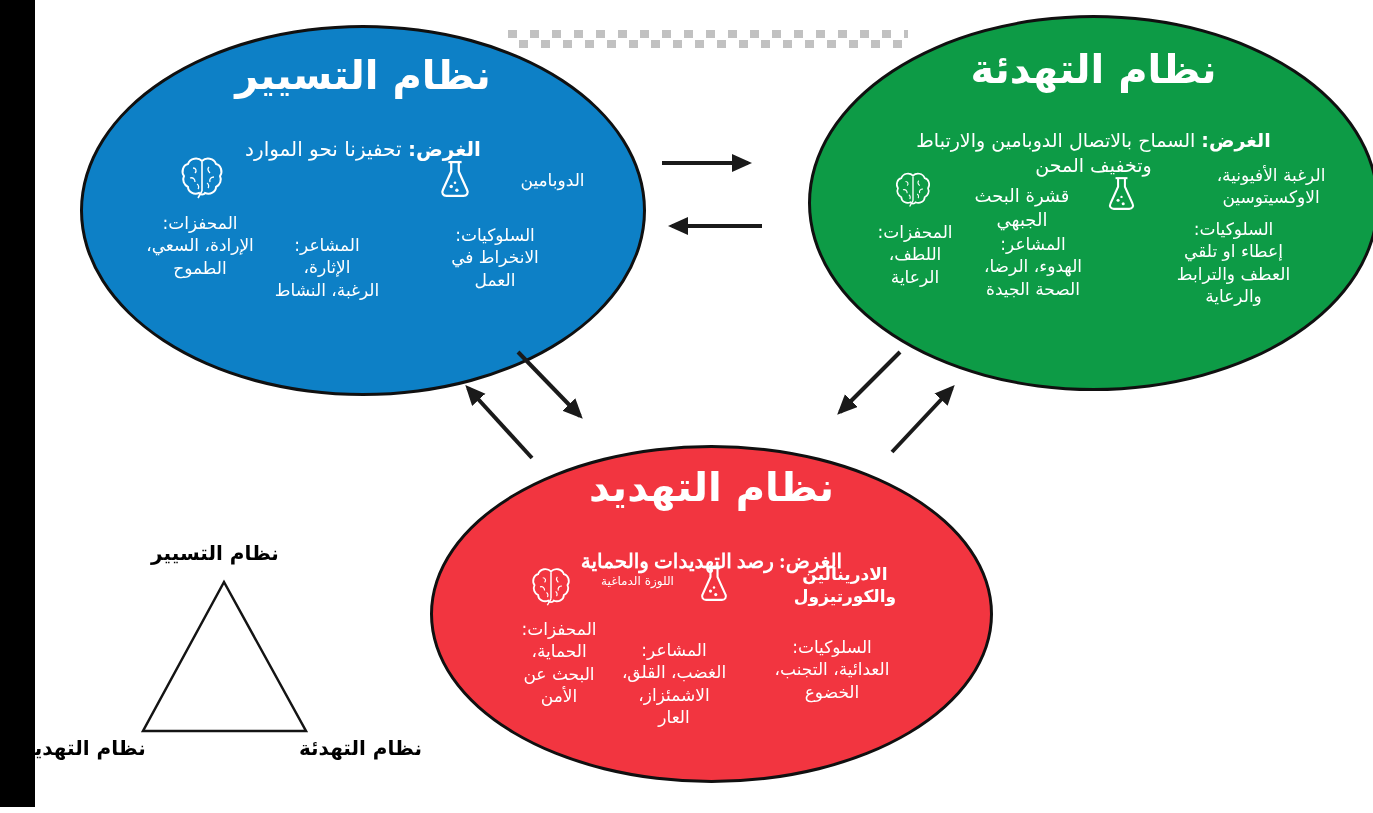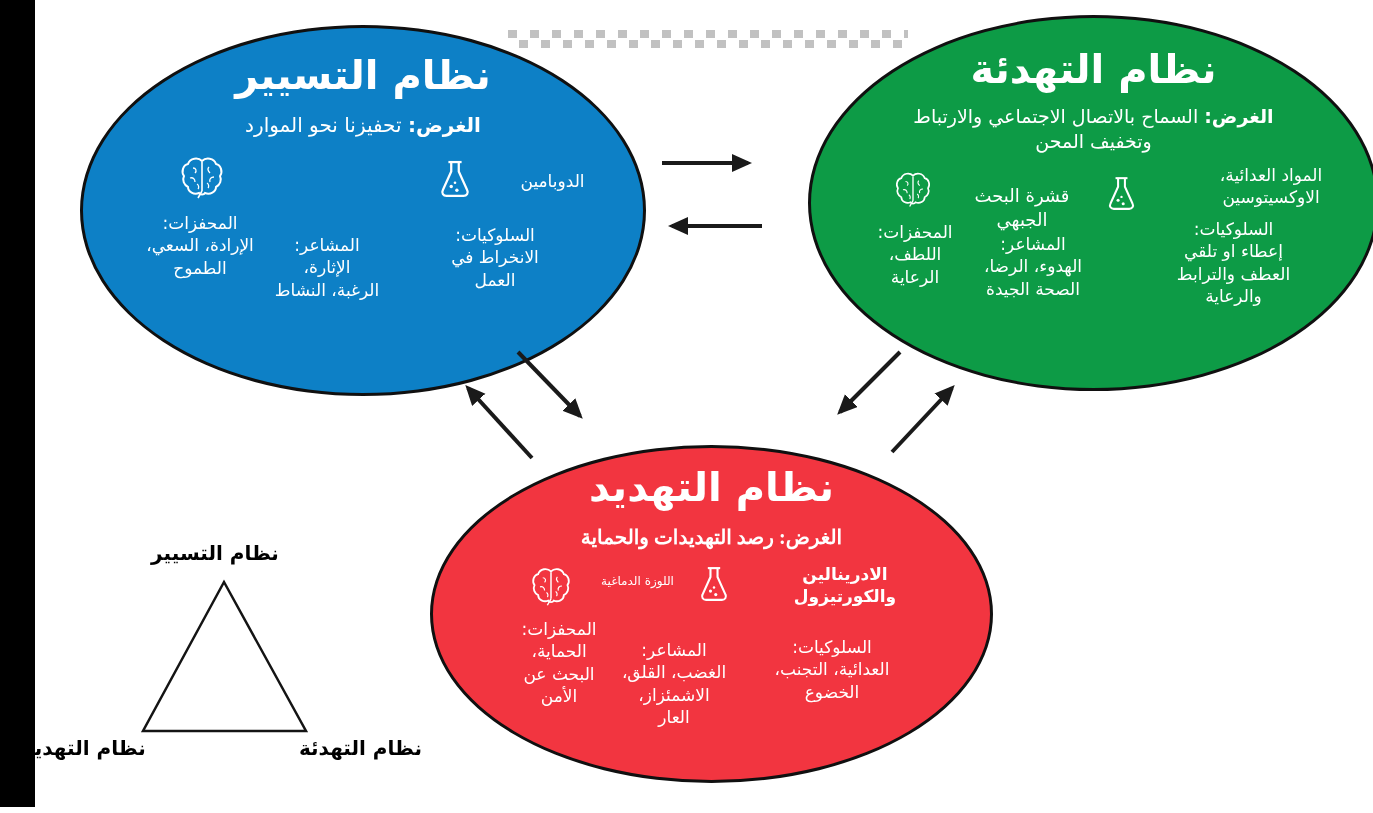--- a/index.html
+++ b/index.html
@@ -12,21 +12,21 @@
       repeating-linear-gradient(90deg,transparent 0 11px,#8f8f8f 11px 20px,transparent 20px 22px);
     background-size:22px 8px,22px 8px;
     background-position:0 0,0 10px;
     background-repeat:repeat-x;}
   .ellipse{position:absolute;border-radius:50%;border:3px solid #101010;z-index:1;}
   .e-drive{left:80px;top:25px;width:560px;height:365px;}
   .e-soothe{left:808px;top:15px;width:565px;height:370px;}
   .e-threat{left:430px;top:445px;width:557px;height:332px;}
   .t{position:absolute;color:#fff;text-align:center;direction:rtl;white-space:pre-line;line-height:1.32;}
   .title{left:0;width:100%;font-weight:bold;font-size:40px;line-height:1.05;}
-  .purpose{left:0;width:100%;font-size:20px;}
+  .purpose{left:0;width:100%;font-size:20px;margin-top:24px;}
   .e-soothe .purpose{left:4%;width:92%;font-size:19px;}
   .e-threat .purpose{font-weight:bold;}
   .plabel{font-weight:bold;}
   .col{font-size:17px;}
   .icon{position:absolute;}
   .icon svg{display:block;width:100%;height:100%;}
   .overlay{position:absolute;left:0;top:0;z-index:2;pointer-events:none;}
   .tri-label{position:absolute;color:#000;font-weight:bold;font-size:20px;text-align:center;
              direction:rtl;white-space:nowrap;z-index:1;}
 </style>
@@ -49,54 +49,54 @@
     </div>
     <div class="icon" style="left:356px;top:130px;width:32px;height:42px;">
       <svg viewBox="0 0 34 42">
           <path d="M13 3v10L4 33c-1.5 3 .5 6 4 6h18c3.5 0 5.5-3 4-6L21 13V3" fill="none" stroke="#fff" stroke-width="2.4"></path>
           <line x1="10" y1="3" x2="24" y2="3" stroke="#fff" stroke-width="2.4"></line>
           <circle cx="13" cy="29" r="1.8" fill="#fff"></circle>
           <circle cx="19" cy="33" r="1.8" fill="#fff"></circle>
           <circle cx="17" cy="25" r="1.4" fill="#fff"></circle>
         </svg>
     </div>
-    <div class="t col" style="left:422px;top:142px;width:95px;">الدوبامين</div>
+    <div class="t col" style="left:422px;top:142px;width:95px;font-family:Liberation Serif, serif;">الدوبامين</div>
     <div class="t col" style="left:58px;top:184px;width:118px;">المحفزات:
 الإرادة، السعي،
 الطموح</div>
     <div class="t col" style="left:185px;top:206px;width:118px;">المشاعر:
 الإثارة،
 الرغبة، النشاط</div>
     <div class="t col" style="left:356px;top:196px;width:112px;">السلوكيات:
 الانخراط في
 العمل</div>
   </div>
 
   <div class="ellipse e-soothe" style="background-color: rgb(13, 155, 70);">
     <div class="t title" style="top:30px;">نظام التهدئة</div>
-    <div class="t purpose" style="top:86px;"><span class="plabel">الغرض:</span> <span>السماح بالاتصال الاجتماعي والارتباط
+    <div class="t purpose" style="top:86px;"><span class="plabel">الغرض:</span> <span>السماح بالاتصال الدوبامين والارتباط
 وتخفيف المحن</span></div>
     <div class="icon" style="left:82px;top:150px;width:40px;height:42px;">
       <svg viewBox="0 0 48 48">
           <path d="M24 8c-4-4-12-3-14 3-5 1-7 8-4 12-2 4 0 9 4 11 0 5 6 8 11 6 1 2 5 2 6 0 5 2 11-1 11-6 4-2 6-7 4-11 3-4 1-11-4-12-2-6-10-7-14-3z" fill="none" stroke="#fff" stroke-width="2"></path>
           <path d="M24 9v29M24 38l-4 7" stroke="#fff" stroke-width="1.6" fill="none"></path>
           <path d="M15 15c3 0 4 3 2 5m14-6c-2 2-1 4 1 6M12 25c3-1 5 1 5 4m19-5c-3 0-5 2-4 5M19 31c2 1 2 4 1 5m9-6c2 1 2 4 1 5" fill="none" stroke="#fff" stroke-width="1.3"></path>
         </svg>
     </div>
     <div class="t col" style="left:136px;top:166px;width:150px;font-size:18px;">قشرة البحث الجبهي</div>
     <div class="icon" style="left:296px;top:156px;width:29px;height:39px;">
       <svg viewBox="0 0 34 42">
           <path d="M13 3v10L4 33c-1.5 3 .5 6 4 6h18c3.5 0 5.5-3 4-6L21 13V3" fill="none" stroke="#fff" stroke-width="2.4"></path>
           <line x1="10" y1="3" x2="24" y2="3" stroke="#fff" stroke-width="2.4"></line>
           <circle cx="13" cy="29" r="1.8" fill="#fff"></circle>
           <circle cx="19" cy="33" r="1.8" fill="#fff"></circle>
           <circle cx="17" cy="25" r="1.4" fill="#fff"></circle>
         </svg>
     </div>
-    <div class="t col" style="left:380px;top:146px;width:160px;">المواد العدائية،
+    <div class="t col" style="left:380px;top:146px;width:160px;">الرغبة الأفيونية،
 الاوكسيتوسين</div>
     <div class="t col" style="left:50px;top:203px;width:108px;">المحفزات:
 اللطف،
 الرعاية</div>
     <div class="t col" style="left:158px;top:215px;width:128px;">المشاعر:
 الهدوء، الرضا،
 الصحة الجيدة</div>
     <div class="t col" style="left:355px;top:200px;width:135px;">السلوكيات:
 إعطاء او تلقي
 العطف والترابط

